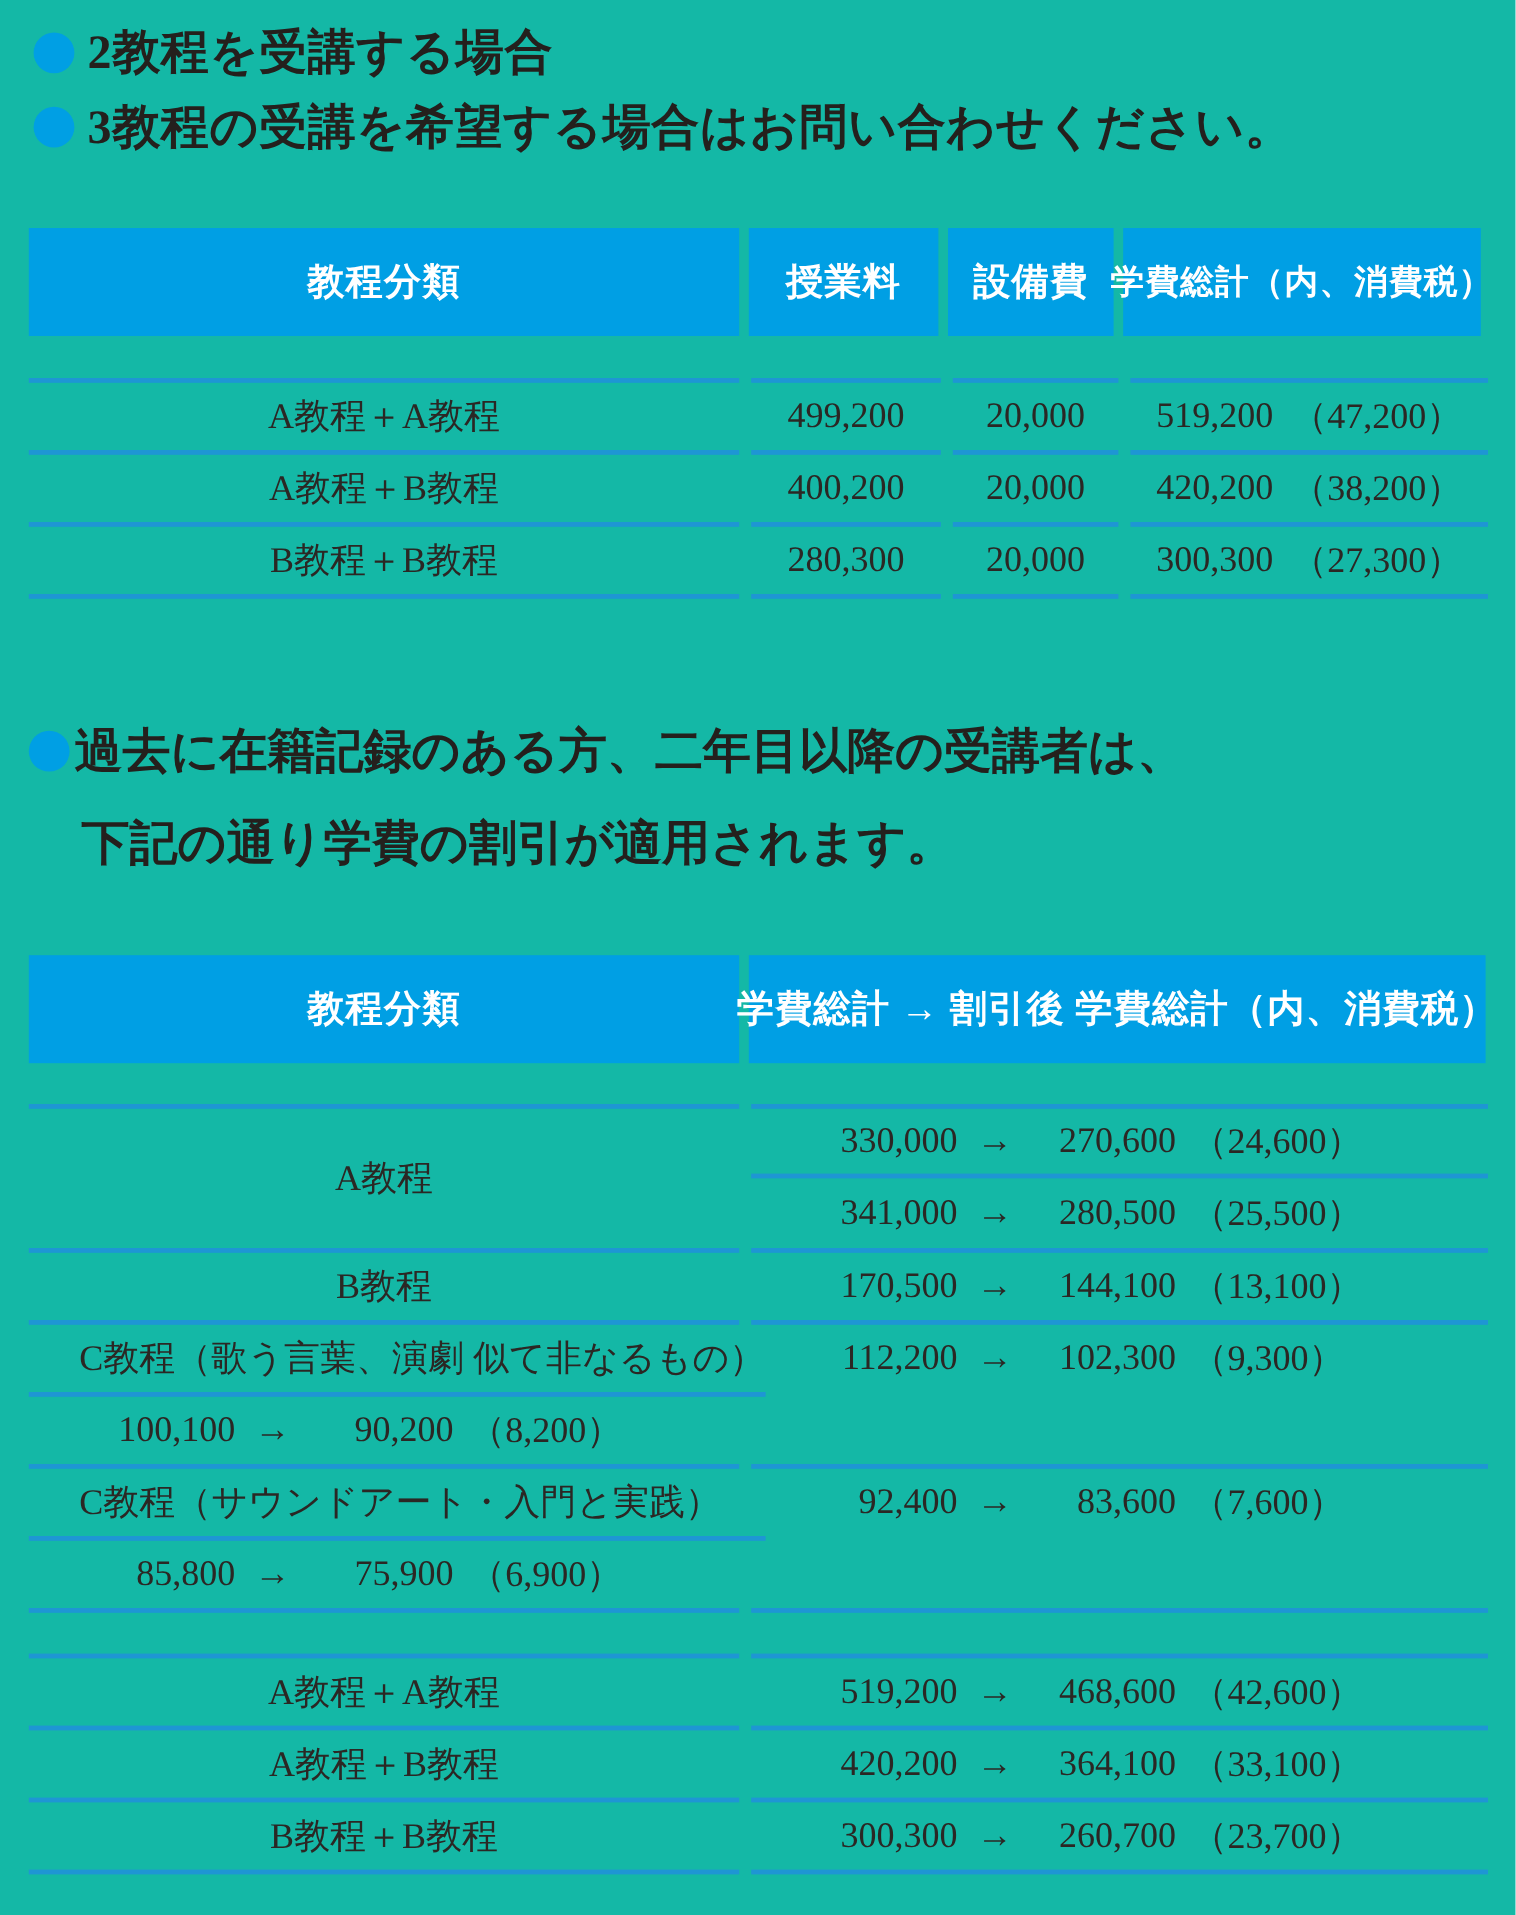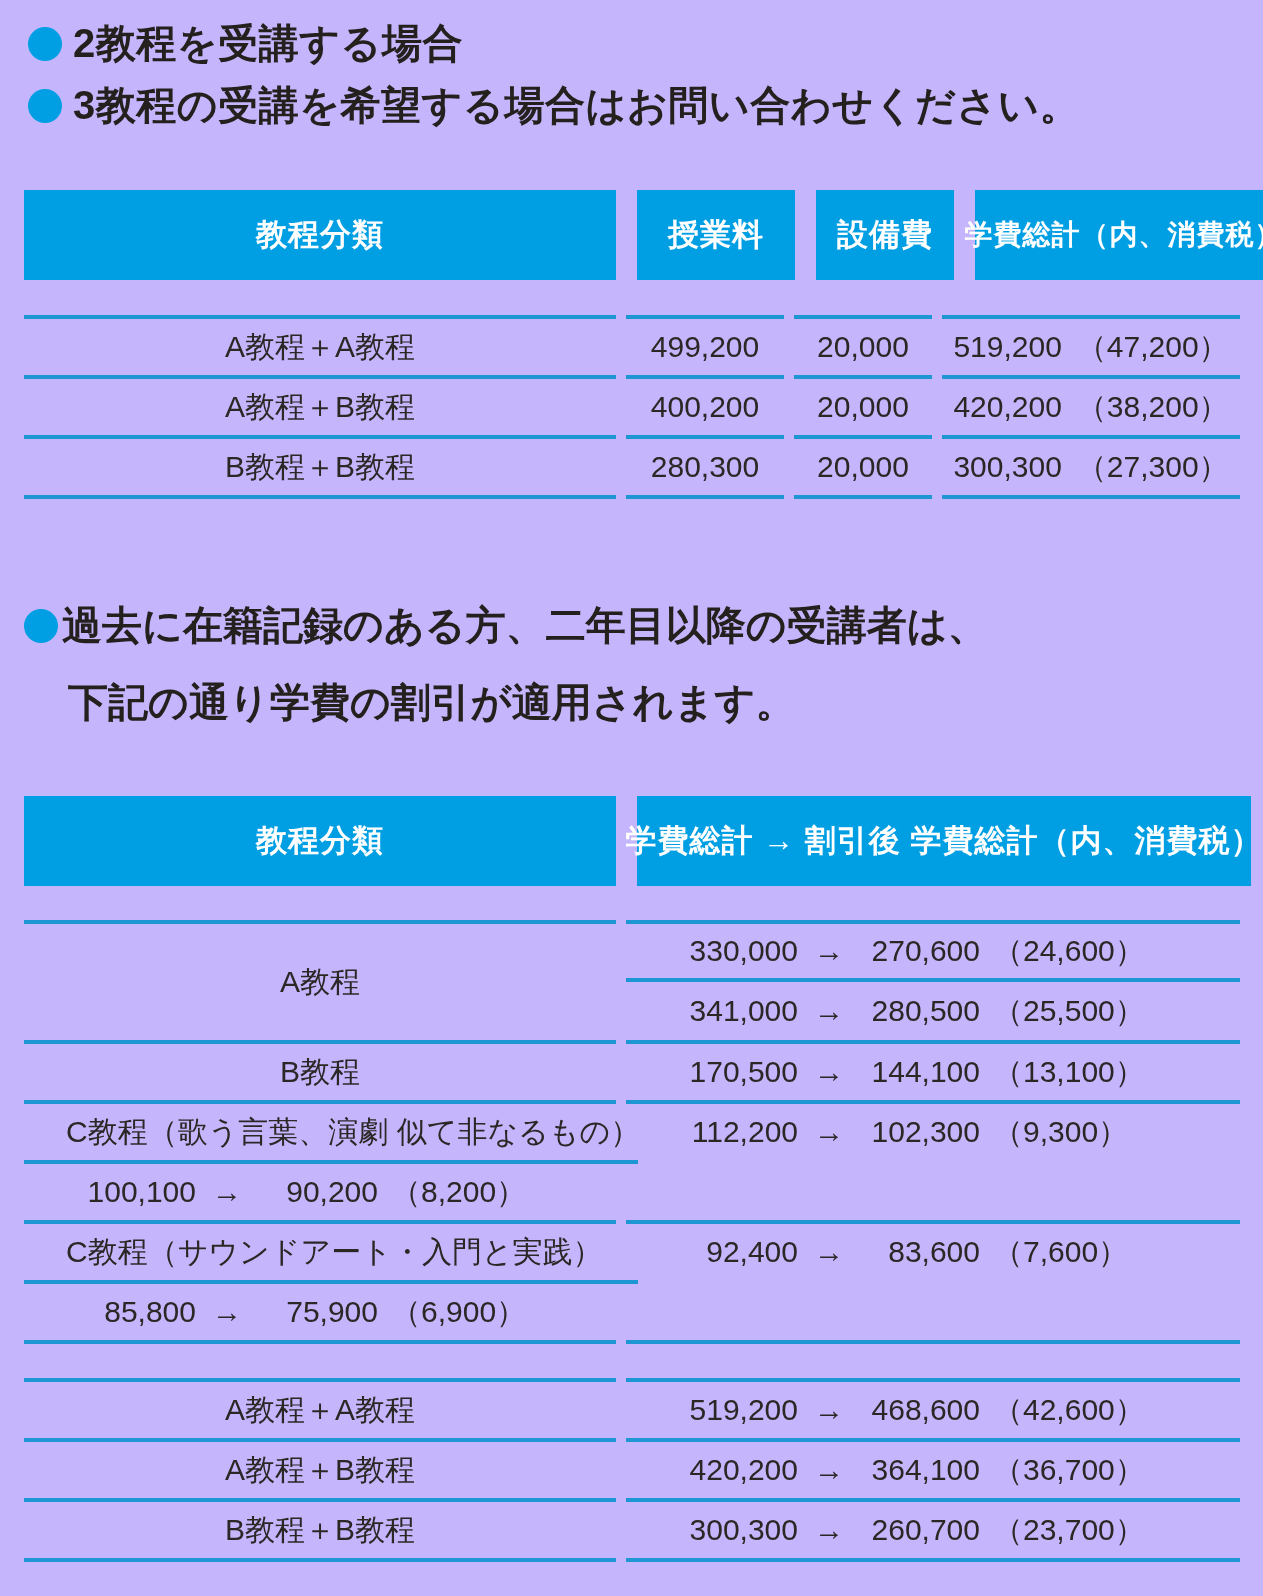--- a/index.html
+++ b/index.html
@@ -2,32 +2,32 @@
 <html><head>
 <meta charset="utf-8">
 <style>
   * { margin:0; padding:0; box-sizing:border-box; }
   html,body { background:#ffffff; }
   body {
     width:1263px; height:1596px;
     font-family:"Liberation Sans","DejaVu Sans",sans-serif;
     color:#2b2724;
   }
-  .page { position:relative; width:1263px; height:1596px; overflow:hidden; background:#c4b5fd; }
+  .page { position:relative; width:1263px; height:1596px; overflow:hidden; background:#14b8a6;font-family:Liberation Serif, serif; }
 
   
   .note { position:absolute; left:28px; display:flex; align-items:center; gap:11px;
           font-size:40px; font-weight:600; letter-spacing:0.5px; color:#24201d; white-space:nowrap; }
   .note-1 { top:16px; }
   .note-2 { top:78px; }
   .dot { width:34px; height:34px; border-radius:50%; background:#009fe4; flex:none; }
 
   
   .tbl { position:absolute; left:24px; width:1216px; }
-  .t-head { display:flex; gap:21px; height:90px; }
+  .t-head { display:flex; gap:8px; height:90px; }
   .t-head .hcell { background:#009fe4; color:#ffffff; font-weight:bold;
                    display:flex; align-items:center; justify-content:center;
                    white-space:nowrap; letter-spacing:1px; flex:none; }
   .c1 { width:592px; } .c2 { width:158px; } .c3 { width:138px; } .c4 { width:298px; }
   .cw { width:614px; }
   .fs31 { font-size:31px; } .fs28 { font-size:28px; letter-spacing:0; }
 
   .row { display:flex; gap:10px; }
   .row .cell { border-top:4px solid #1e96d4; height:60px; flex:none;
                display:flex; align-items:center; justify-content:center;
@@ -211,21 +211,21 @@
           <span class="v-after">468,600</span>
           <span class="v-tax">（42,600）</span>
         </div>
       </div>
       <div class="row">
         <div class="cell c1">A教程＋B教程</div>
         <div class="cell cw vals">
           <span class="v-before">420,200</span>
           <span class="v-arrow">→</span>
           <span class="v-after">364,100</span>
-          <span class="v-tax">（36,700）</span>
+          <span class="v-tax">（33,100）</span>
         </div>
       </div>
       <div class="row">
         <div class="cell c1">B教程＋B教程</div>
         <div class="cell cw vals">
           <span class="v-before">300,300</span>
           <span class="v-arrow">→</span>
           <span class="v-after">260,700</span>
           <span class="v-tax">（23,700）</span>
         </div>

